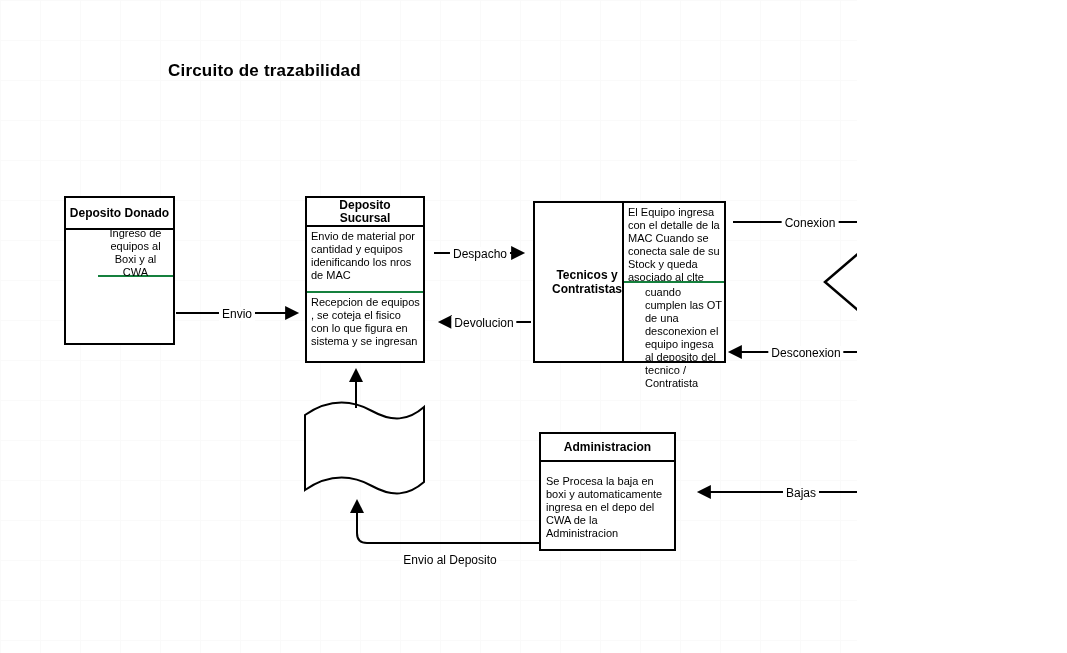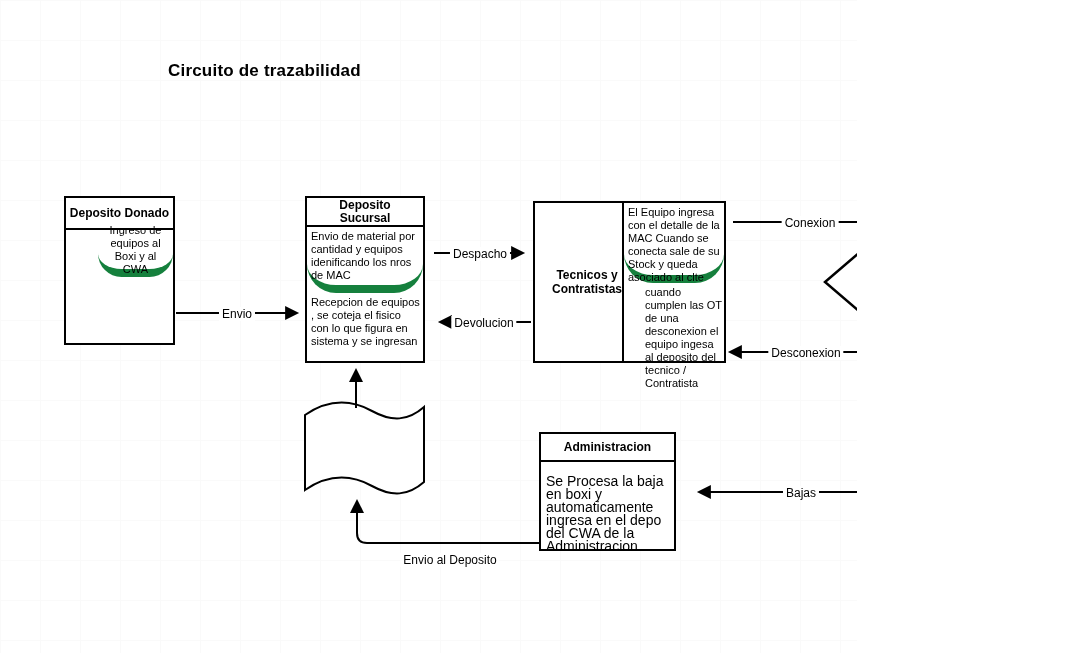--- a/index.html
+++ b/index.html
@@ -31,21 +31,21 @@
     display:flex;align-items:center;justify-content:center;
     font-weight:bold;font-size:12px;line-height:13px;text-align:center;
     flex:0 0 auto;box-sizing:border-box;
   }
   .sec{
     font-size:11px;line-height:13px;
     box-sizing:border-box;
   }
   .sec.center{display:flex;align-items:center;justify-content:center;text-align:center;padding:2px 3px;margin-left:32px;}
   .sec.left{text-align:left;padding:3px 2px 2px 4px;}
-  .divb{border-bottom:8px solid #15803d;border-radius:29px;}
+  .divb{border-bottom:2px solid #15803d;}
   
   #donado{left:64px;top:196px;width:111px;height:149px;}
   #donado .hdr{height:32px;white-space:nowrap;}
   #donado .s1{height:47px;}
   #donado .s2{flex:1;}
   
   #sucursal{left:305px;top:196px;width:120px;height:167px;}
   #sucursal .hdr{height:29px;}
   #sucursal .hdr span{display:block;max-width:78px;}
   #sucursal .s1{height:66px;}
@@ -58,21 +58,21 @@
     font-weight:bold;font-size:12px;line-height:14px;text-align:center;
     overflow:visible;
     margin-left:17px;
   }
   #tecnicos .cells{flex:1;display:flex;flex-direction:column;min-width:0;}
   #tecnicos .c1{height:80px;}
   #tecnicos .c2{flex:1;padding-left:21px;}
   
   #admin{left:539px;top:432px;width:137px;height:119px;}
   #admin .hdr{height:28px;}
-  #admin .body{flex:1;font-size:14px;line-height:13px;padding:13px 3px 0 5px;}
+  #admin .body{flex:1;font-size:11px;line-height:13px;padding:13px 3px 0 5px;}
   
   #cliente-label{
     position:absolute;left:855px;top:275px;width:80px;
     text-align:center;font-size:12px;
   }
   
   #doc-text{
     position:absolute;left:307px;top:421px;width:116px;height:58px;
     display:flex;align-items:center;justify-content:center;
     text-align:center;font-size:11px;line-height:13px;

